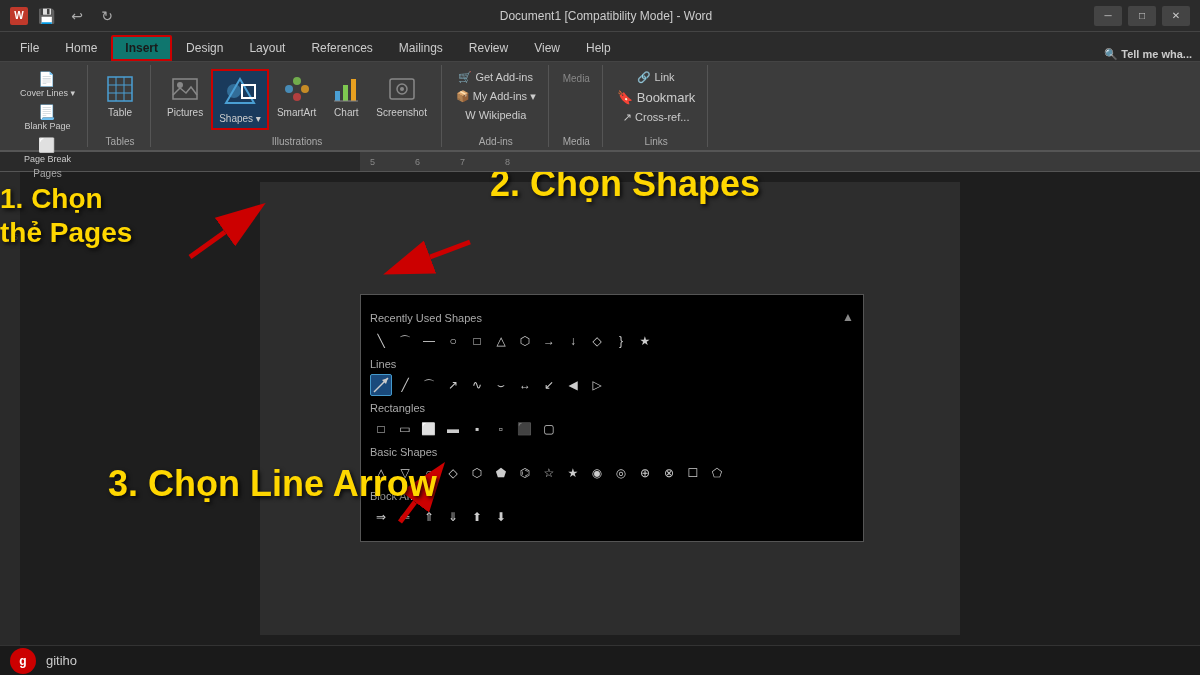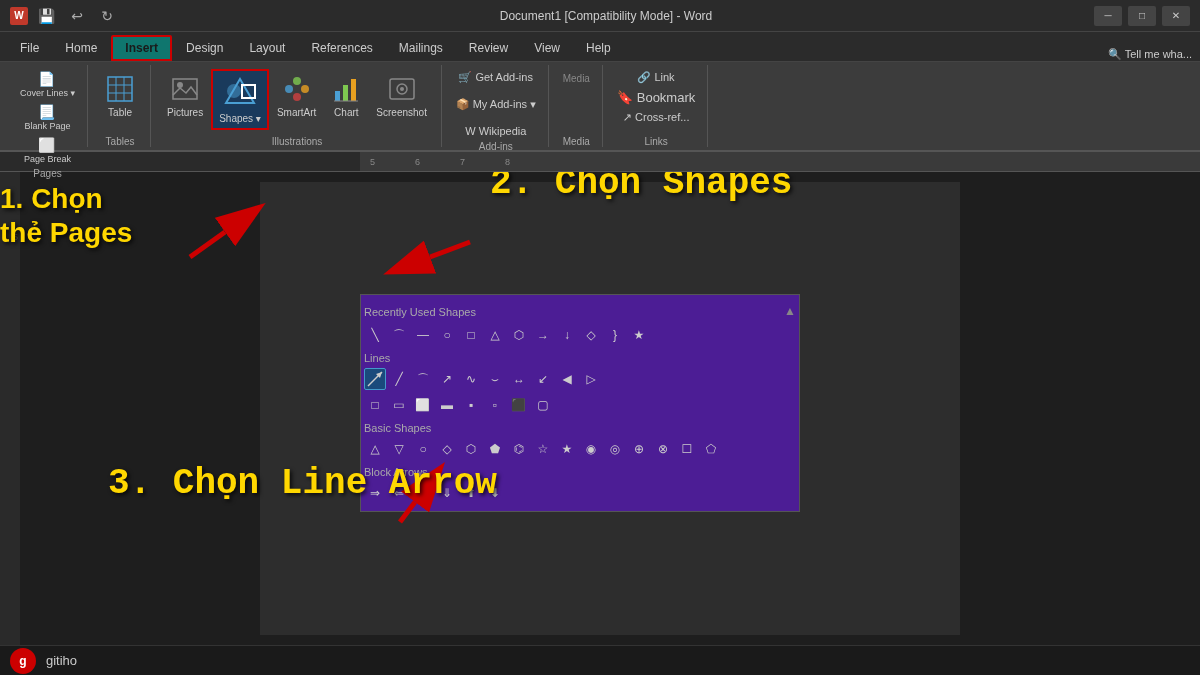--- a/index.html
+++ b/index.html
@@ -178,25 +178,25 @@
       align-items: center;
       justify-content: center;
       position: relative;
     }
 
     
     .shapes-dropdown {
       position: absolute;
       top: 122px;
       left: 360px;
-      width: 440px;
-      background: #4c1d95;
+      width: 504px;
+      background: #000000;
       border: 1px solid #555;
       z-index: 100;
-      padding: 3px;
+      padding: 9px;
     }
     .shapes-section-title {
       font-size: 11px;
       color: #aaa;
       margin: 6px 0 4px 0;
     }
     .shapes-row {
       display: flex;
       flex-wrap: wrap;
       gap: 2px;
@@ -268,21 +268,20 @@
     }
     .annotation-text {
       font-size: 28px;
       font-weight: 900;
       color: #FFD700;
       text-shadow: 2px 2px 4px rgba(0,0,0,0.8);
       line-height: 1.2;
     }
     .annotation-text.large {
       font-size: 36px;
-      font-family: Liberation Mono, monospace;
     }
 
     
     .status-bar {
       position: absolute;
       bottom: 0;
       left: 0;
       right: 0;
       background: #1a1a1a;
       height: 30px;
@@ -358,21 +357,21 @@
   <div class="ribbon-tab">Home</div>
   <div class="ribbon-tab highlighted">Insert</div>
   <div class="ribbon-tab">Design</div>
   <div class="ribbon-tab">Layout</div>
   <div class="ribbon-tab">References</div>
   <div class="ribbon-tab">Mailings</div>
   <div class="ribbon-tab">Review</div>
   <div class="ribbon-tab">View</div>
   <div class="ribbon-tab">Help</div>
   <div style="margin-left:auto; display:flex; align-items:center; gap:8px;">
-    <div style="color:#ccc; font-size:11px;">🔍 Tell me wha...</div>
+    <div style="color:#ccc; font-size:11px;font-weight:bold;">🔍 Tell me wha...</div>
   </div>
 </div>
 
 <div class="ribbon-content">
 
   <div class="ribbon-group">
     <div class="ribbon-group-items">
       <div style="display:flex; flex-direction:column; gap:2px;">
         <div class="ribbon-small-btn">
           <span class="icon">📄</span>
@@ -468,21 +467,21 @@
           </svg>
         </div>
         <div class="ribbon-btn-label">Screenshot</div>
       </div>
     </div>
     <div class="ribbon-group-label">Illustrations</div>
   </div>
 
   <div class="ribbon-group">
     <div class="ribbon-group-items">
-      <div style="display:flex; flex-direction:column; gap:10px;">
+      <div style="display:flex; flex-direction:column; gap:2px;">
         <div class="ribbon-small-btn">
           <span style="font-size:11px; color:#ccc;">🛒 Get Add-ins</span>
         </div>
         <div class="ribbon-small-btn">
           <span style="font-size:11px; color:#ccc;">📦 My Add-ins ▾</span>
         </div>
         <div class="ribbon-small-btn">
           <span style="font-size:11px; color:#ccc;">W Wikipedia</span>
         </div>
       </div>
@@ -567,20 +566,21 @@
       <div class="shape-item">⌒</div>
       <div class="shape-item">↗</div>
       <div class="shape-item">∿</div>
       <div class="shape-item">⌣</div>
       <div class="shape-item">↔</div>
       <div class="shape-item">↙</div>
       <div class="shape-item">◀</div>
       <div class="shape-item">▷</div>
     </div>
 
+    <div class="shapes-section-title">Rectangles</div>
     <div class="shapes-row">
       <div class="shape-item">□</div>
       <div class="shape-item">▭</div>
       <div class="shape-item">⬜</div>
       <div class="shape-item">▬</div>
       <div class="shape-item">▪</div>
       <div class="shape-item">▫</div>
       <div class="shape-item">⬛</div>
       <div class="shape-item">▢</div>
     </div>

